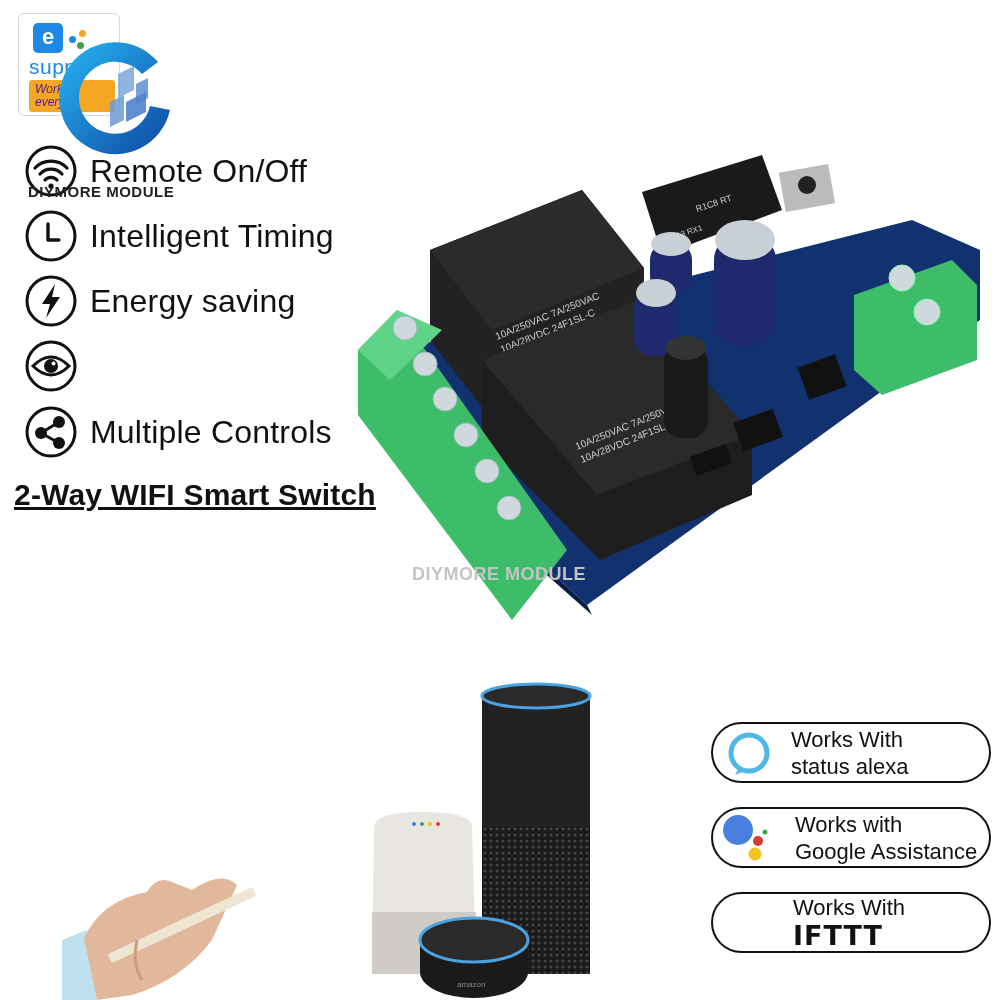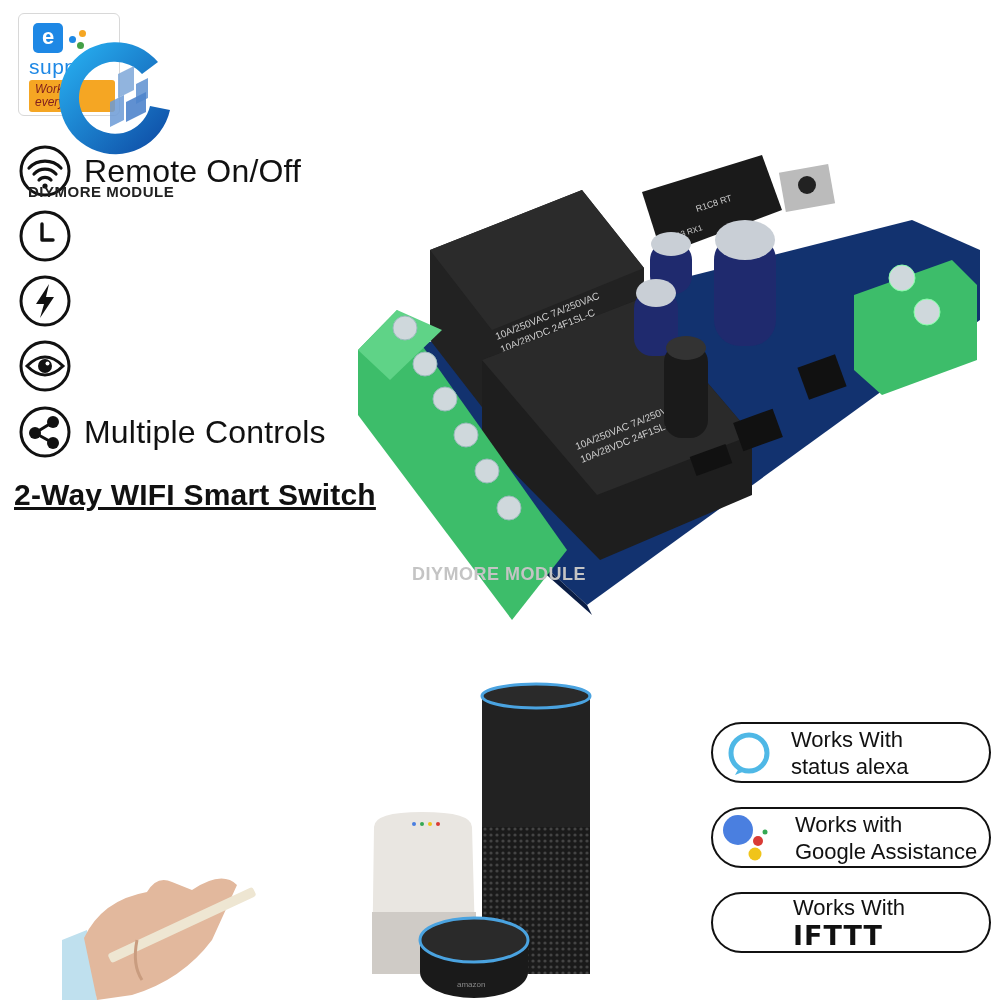--- a/index.html
+++ b/index.html
@@ -15,27 +15,27 @@
     position: absolute; left: 14px; top: 9px; width: 30px; height: 30px;
     background: #1e88e5; border-radius: 5px; color: #fff; font-weight: bold;
     font-size: 22px; line-height: 28px; text-align: center;
   }
   .brand-dot { position: absolute; width: 7px; height: 7px; border-radius: 50%; }
   .brand-text {
     position: absolute; left: 10px; top: 41px; font-size: 21px; color: #1e88e5; letter-spacing: 0.5px;
   }
   .brand-tag {
     position: absolute; left: 10px; top: 66px; width: 86px; height: 32px; background: #f5a623;
-    border-radius: 3px; color: #7f1d1d; font-style: italic; font-size: 12px; line-height: 13px; padding: 3px 6px;
+    border-radius: 3px; color: #4c1d95; font-style: italic; font-size: 12px; line-height: 13px; padding: 3px 6px;
   }
   .overlay-logo { position: absolute; left: 58px; top: 40px; width: 118px; height: 120px; }
 
   
   .feature {
-    position: absolute; left: 18px; height: 56px; display: flex; align-items: center; text-align: center;
+    position: absolute; left: 24px; height: 56px; display: flex; align-items: center; text-align: center;
   }
   .feature .ficon { width: 54px; height: 54px; flex: none; }
   .feature .flabel {
     margin-left: 12px; font-size: 32px; color: #111; white-space: nowrap; letter-spacing: 0.2px;
   }
   .watermark-top {
     position: absolute; left: 28px; top: 183px; font-size: 15px; font-weight: bold;
     color: #222; letter-spacing: 0.5px;
   }
   .headline {
@@ -103,27 +103,29 @@
   </svg>
   <span class="flabel">Remote On/Off</span>
 </div>
 <div class="watermark-top">DIYMORE MODULE</div>
 
 <div class="feature" style="top:208px">
   <svg class="ficon" viewBox="0 0 54 54">
     <circle cx="27" cy="27" r="24" fill="none" stroke="#111" stroke-width="3"></circle>
     <path d="M24 15 L24 31 L35 31" fill="none" stroke="#111" stroke-width="3.4" stroke-linecap="round" stroke-linejoin="round"></path>
   </svg>
+  <span class="flabel">Intelligent Timing</span>
 </div>
 
 <div class="feature" style="top:273px">
   <svg class="ficon" viewBox="0 0 54 54">
     <circle cx="27" cy="27" r="24" fill="none" stroke="#111" stroke-width="3"></circle>
     <path d="M31 10 L18 30 L26 30 L22 44 L36 23 L28 23 Z" fill="#111"></path>
   </svg>
+  <span class="flabel">Energy saving</span>
 </div>
 
 <div class="feature" style="top:338px">
   <svg class="ficon" viewBox="0 0 54 54">
     <circle cx="27" cy="27" r="24" fill="none" stroke="#111" stroke-width="3"></circle>
     <path d="M9 27 Q27 9 45 27 Q27 45 9 27 Z" fill="none" stroke="#111" stroke-width="3"></path>
     <circle cx="27" cy="27" r="7" fill="#111"></circle>
     <circle cx="29.5" cy="24.5" r="2" fill="#fff"></circle>
   </svg>
 </div>

